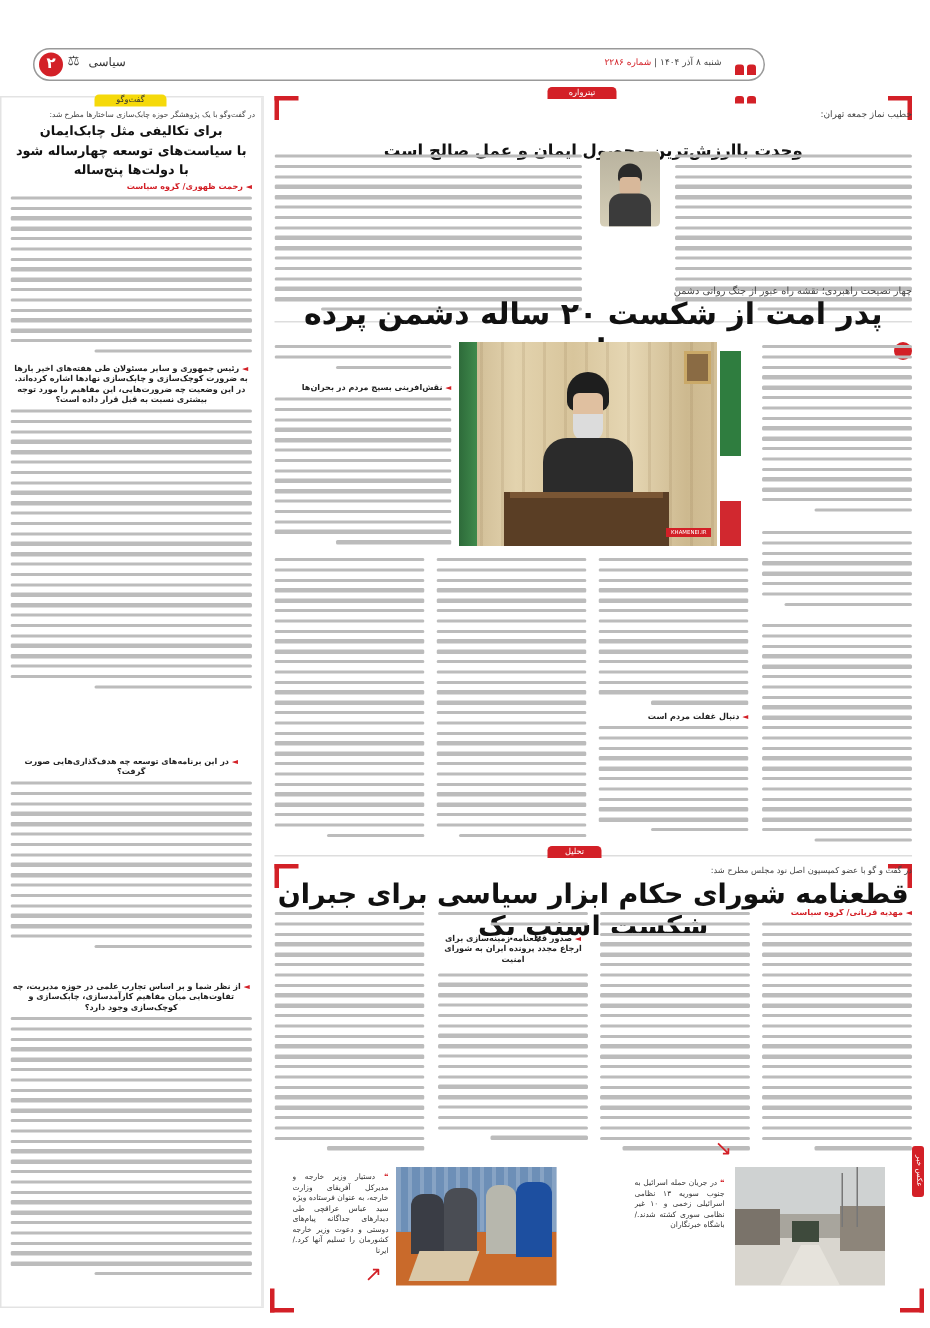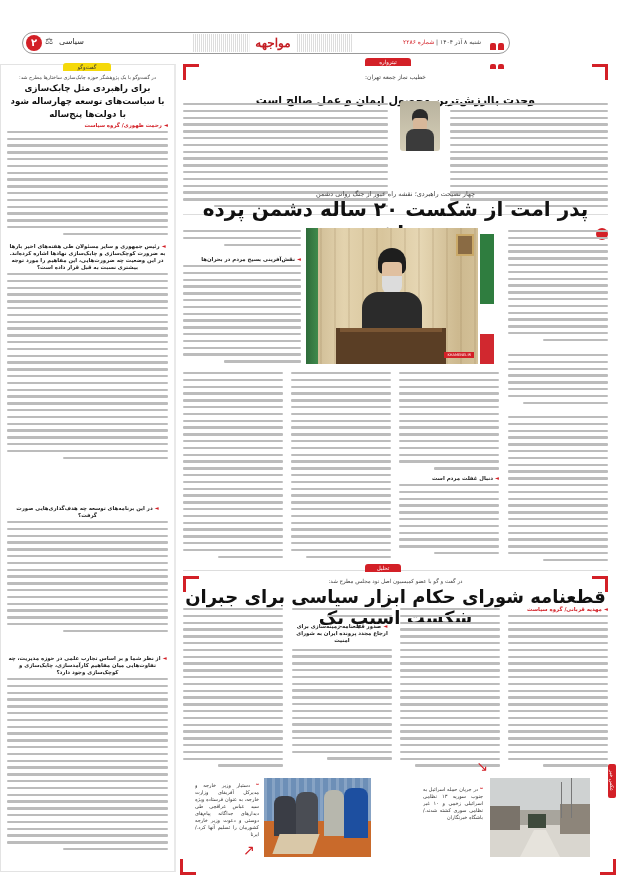--- a/index.html
+++ b/index.html
@@ -18,43 +18,40 @@
 .mh-brand-icon span.b{display:inline-block;width:6px;height:5px;background:#d32027;margin:0 1px}
 .page-main{position:absolute;left:183px;top:64px;width:425px;height:808px}
 .page-left{position:absolute;left:0;top:64px;width:176px;height:808px;border:1px solid #e3e3e3;border-right:2px solid #e9e9e9;background:#fff}
 .corner{position:absolute;width:16px;height:16px;border-color:#d32027;border-style:solid;border-width:0}
 .tl{border-top-width:3px;border-left-width:3px}
 .tr{border-top-width:3px;border-right-width:3px}
 .bl{border-bottom-width:3px;border-left-width:3px}
 .br{border-bottom-width:3px;border-right-width:3px}
 .kicker-tab{position:absolute;height:8px;padding:0 8px;background:#d32027;color:#fff;font-size:5.5px;line-height:8px;border-radius:3px 3px 0 0;text-align:center}
 .kicker-tab.yellow{background:#f5d90a;color:#333}
-.sub-lead{font-size:6px;color:#444;text-align:center}
+.sub-lead{font-size:6px;color:#444;}
 .headline{font-weight:bold;text-align:center;color:#111}
 .col{position:absolute;font-size:4.6px;line-height:6.8px;color:#555;text-align:justify;overflow:hidden}
 .col .q{color:#222;font-weight:bold;font-size:5.4px;line-height:7px;text-align:right}
 .col .q b{color:#d32027}
 .col .author{color:#d32027;font-size:5.4px;font-weight:bold}
 .photo{position:absolute;overflow:hidden}
 .fakeline{height:6.8px;position:relative}
 .fakeline::after{content:"";position:absolute;left:0;right:0;top:2px;height:2.4px;background:#bcbcbc;border-radius:1px}
 .fakeline.short::after{left:35%}
 .fakeline.mid::after{left:15%}
 .side-tab{position:absolute;background:#d32027;color:#fff;font-size:5px;writing-mode:vertical-rl;text-align:center;border-radius:2px}
 </style>
 </head>
 <body>
 
 <div class="masthead">
   <div class="mh-left-badge">۲</div>
   <div class="mh-side-icon">⚖</div>
   <div class="mh-section">سیاسی</div>
-  <div class="mh-logo-wrap">
-    <div class="mh-logo">مواجهه</div>
-  </div>
   <div class="mh-date">
     <span>شنبه ۸ آذر ۱۴۰۴</span>
     <span> | </span>
     <span class="num">شماره ۲۲۸۶</span>
   </div>
   <div class="mh-brand-icon">
     <span></span><span></span><br><span class="b"></span><span class="b"></span>
   </div>
 </div>
 
@@ -436,21 +433,21 @@
   <div class="col" style="left:12px;top:718px;width:64px;height:62px;color:#333;font-size:5px;line-height:7px">
     <span style="color:#d32027;font-weight:bold">❝ </span><span>دستیار وزیر خارجه و مدیرکل آفریقای وزارت خارجه، به عنوان فرستاده ویژه سید عباس عراقچی طی دیدارهای جداگانه پیام‌های دوستی و دعوت وزیر خارجه کشورمان را تسلیم آنها کرد./ایرنا</span>
   </div>
   <div style="position:absolute;left:60px;top:778px;font-size:14px;color:#d32027">↗</div>
 </div>
 
 <div class="page-left">
   <div class="kicker-tab yellow" style="left:62px;top:-2px;width:48px">گفت‌وگو</div>
   <div class="sub-lead" style="position:absolute;left:4px;right:4px;top:9px;font-size:5px">در گفت‌وگو با یک پژوهشگر حوزه چابک‌سازی ساختارها مطرح شد:</div>
   <div class="headline" style="position:absolute;left:4px;right:4px;top:17px;font-size:8.6px;line-height:13px">
-    <div>برای راهبردی مثل چابک‌سازی</div>
+    <div>برای تکالیفی مثل چابک‌ایمان</div>
     <div>با سیاست‌های توسعه چهارساله شود</div>
     <div>با دولت‌ها پنج‌ساله</div>
   </div>
 
   <div class="col" style="left:6px;right:6px;top:57px;height:116px">
     <div class="author">◄ <span>رحمت ظهوری/ گروه سیاست</span></div>
     <div class="fakeline"></div>
       <div class="fakeline"></div>
       <div class="fakeline"></div>
       <div class="fakeline"></div>

